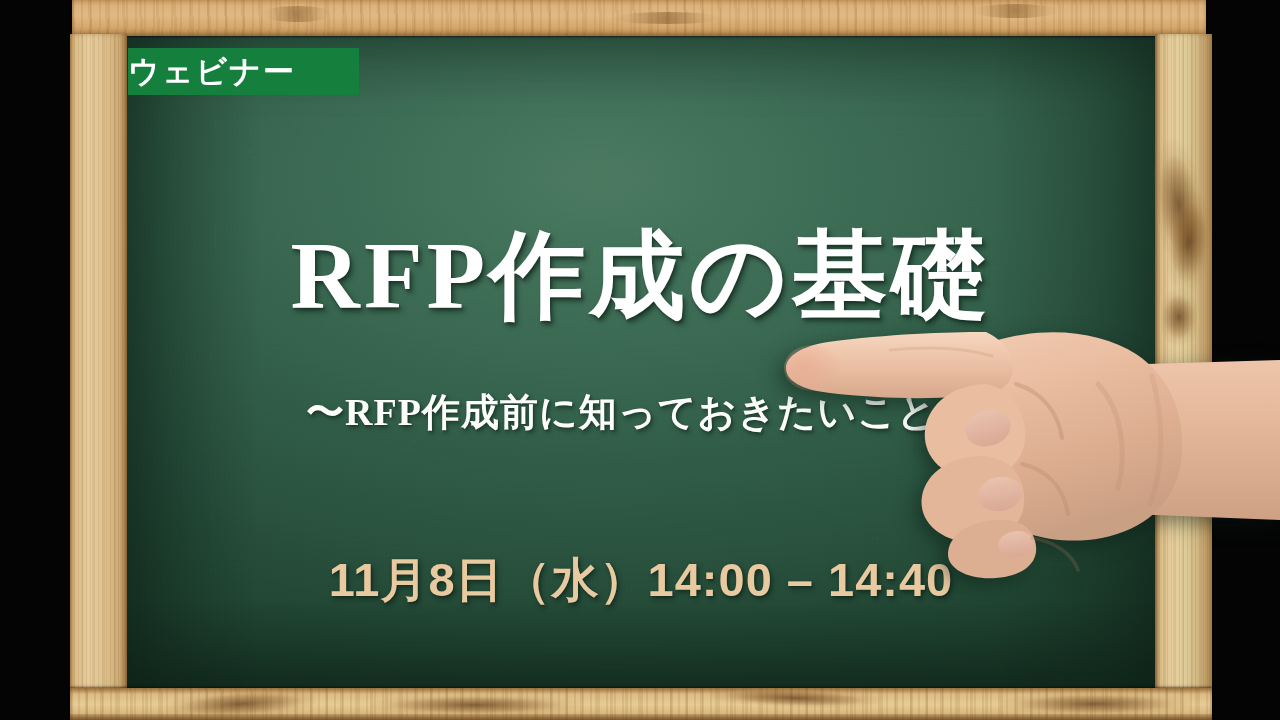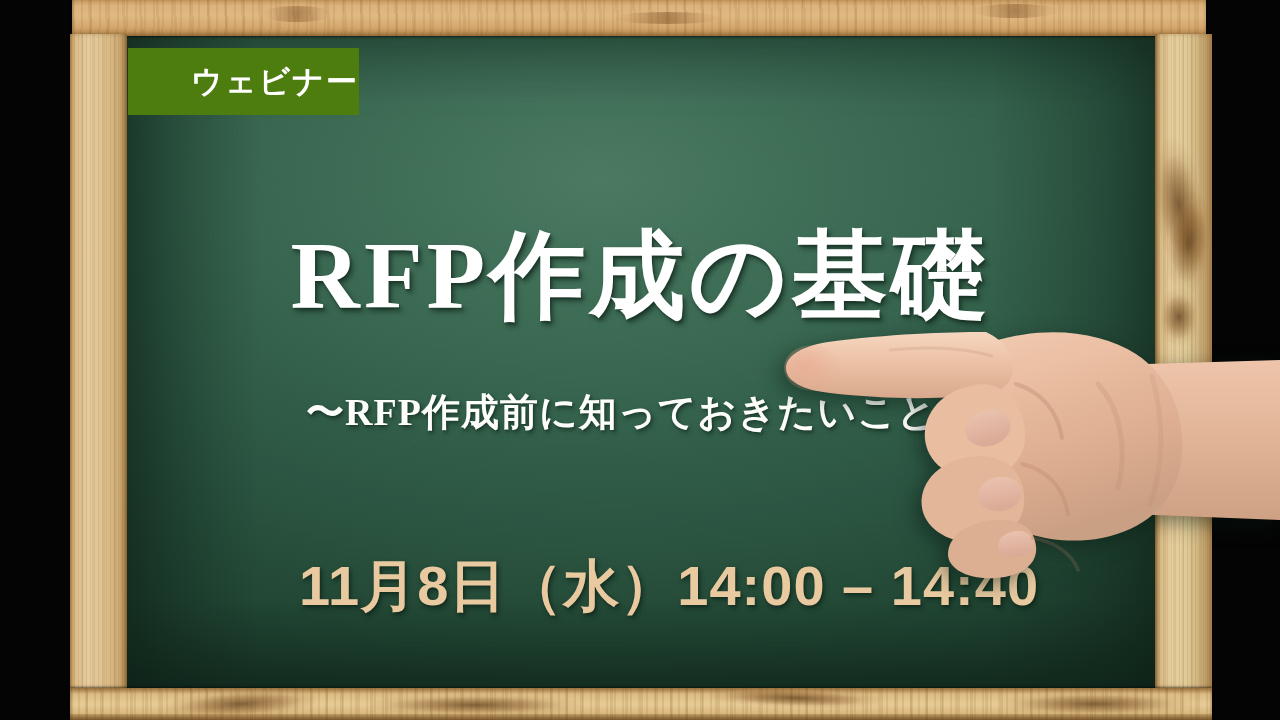--- a/index.html
+++ b/index.html
@@ -149,25 +149,25 @@
   }
   .frame-bottom .bevel {
     position: absolute; left: 0; right: 0; bottom: 0; height: 6px;
     background: linear-gradient(to bottom, rgba(120,78,32,0.22), rgba(84,52,18,0.55));
   }
 
   
   .badge {
     position: absolute;
     left: 128px; top: 48px;
-    width: 231px; height: 67px;
-    background: #4d7c0f;
+    width: 231px; height: 47px;
+    background: #15803d;
     display: flex;
     align-items: center;
-    justify-content: flex-end;
+    justify-content: flex-start;
   }
   .badge-label {
     color: #ffffff;
     font-size: 31px;
     font-weight: 700;
     letter-spacing: 2px;
     line-height: 1;
     font-family: "Liberation Sans", "DejaVu Sans", sans-serif;
   }
 
@@ -208,28 +208,27 @@
   }
 
   .datetime {
     position: absolute;
     left: 128px; top: 552px;
     width: 1026px;
     text-align: center;
     color: #e8c9a0;
     font-family: "Liberation Sans", "DejaVu Sans", sans-serif;
     font-weight: 700;
-    font-size: 56px;
+    font-size: 47px;
     line-height: 1.2;
     letter-spacing: 1px;
     text-shadow:
       2px 3px 5px rgba(10,28,18,0.55),
       1px 1px 2px rgba(10,28,18,0.35);
     white-space: nowrap;
-    padding-left: 28px;
   }
 
   
   .hand {
     position: absolute;
     left: 780px;
     top: 288px;
     width: 500px;
     height: 300px;
     pointer-events: none;

